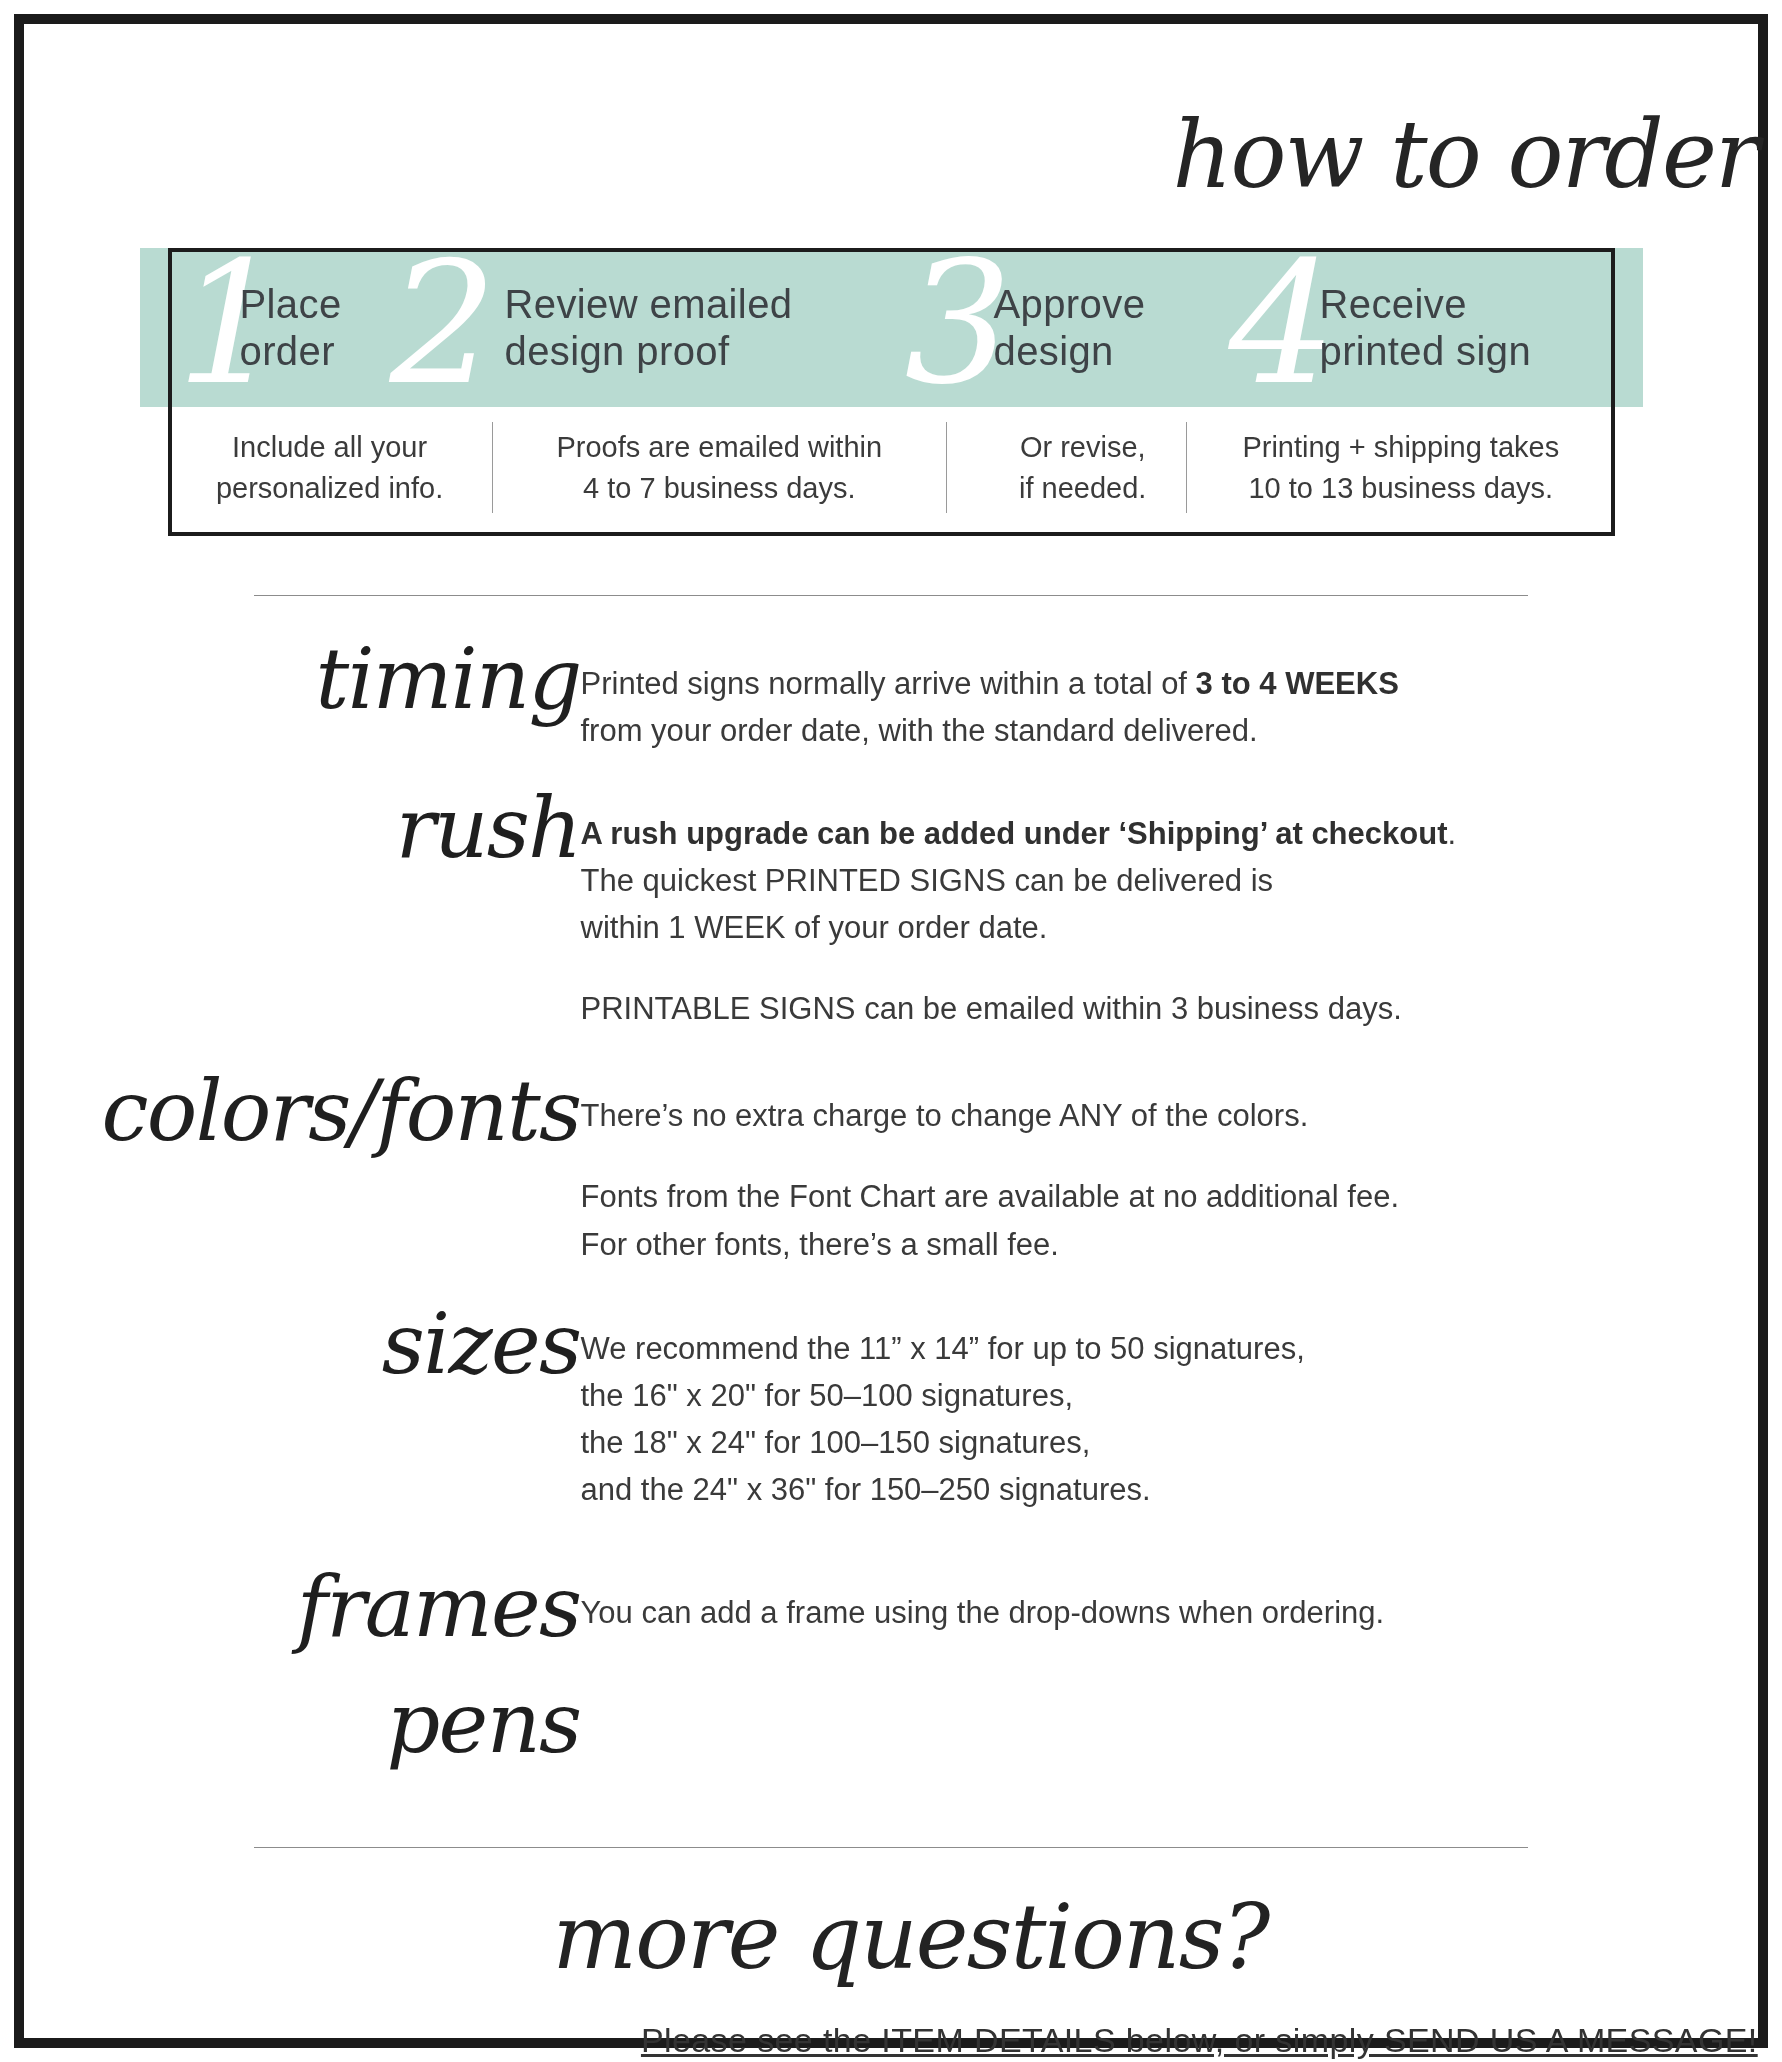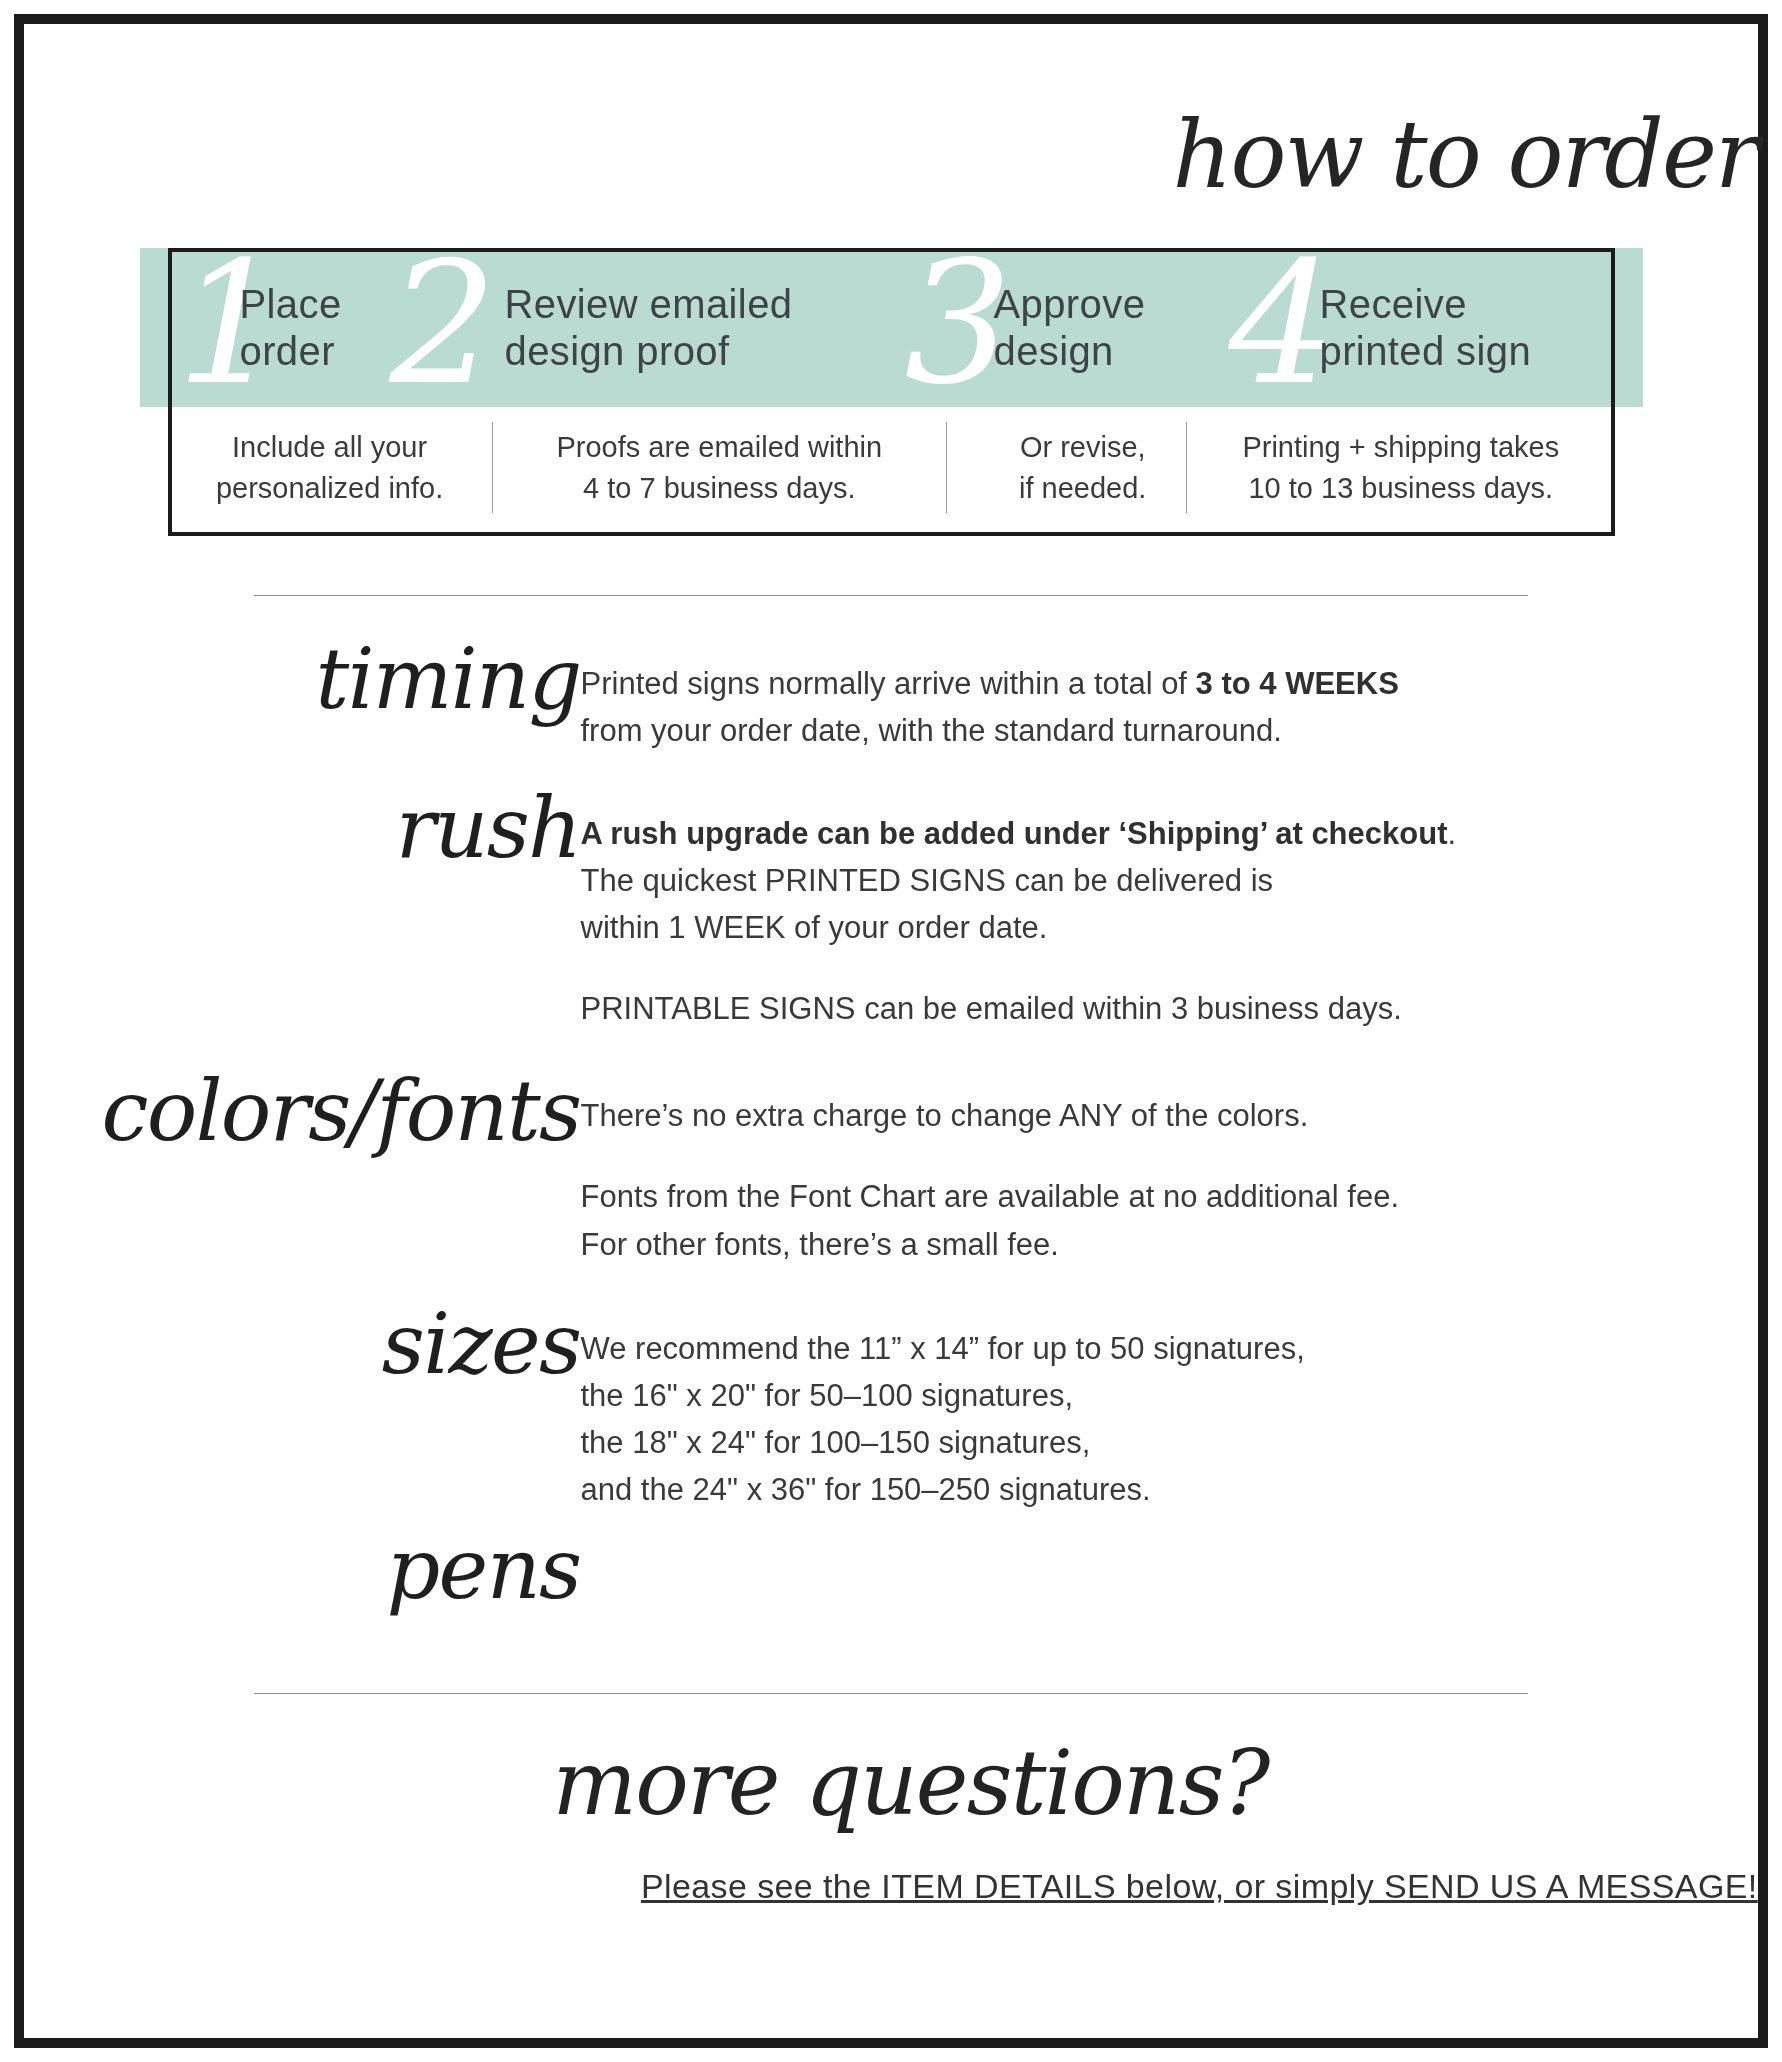--- a/index.html
+++ b/index.html
@@ -197,21 +197,21 @@
 
     <div class="sections">
 
       <div class="section sec-timing">
         <div class="label-cell">
           <span class="section-label script">timing</span>
         </div>
         <div class="text-cell">
           <p class="para">
             <span>Printed signs normally arrive within a total of </span><strong>3 to 4 WEEKS</strong><br>
-            <span>from your order date, with the standard turnaround.</span>
+            <span>from your order date, with the standard delivered.</span>
           </p>
         </div>
       </div>
 
       <div class="section sec-rush">
         <div class="label-cell">
           <span class="section-label script">rush</span>
         </div>
         <div class="text-cell">
           <p class="para">
@@ -239,20 +239,28 @@
           <span class="section-label script">sizes</span>
         </div>
         <div class="text-cell">
           <p class="para pre">We recommend the 11” x 14” for up to 50 signatures,
 the 16" x 20" for 50–100 signatures,
 the 18" x 24" for 100–150 signatures,
 and the 24" x 36" for 150–250 signatures.</p>
         </div>
       </div>
 
+      <div class="section sec-frames">
+        <div class="label-cell">
+          <span class="section-label script">frames</span>
+        </div>
+        <div class="text-cell">
+          <p class="para">You can add a frame using the drop-downs when ordering.</p>
+        </div>
+      </div>
 
       <div class="section sec-pens">
         <div class="label-cell">
           <span class="section-label script">pens</span>
         </div>
       </div>
 
     </div>
 
     <hr class="divider divider-bottom">

